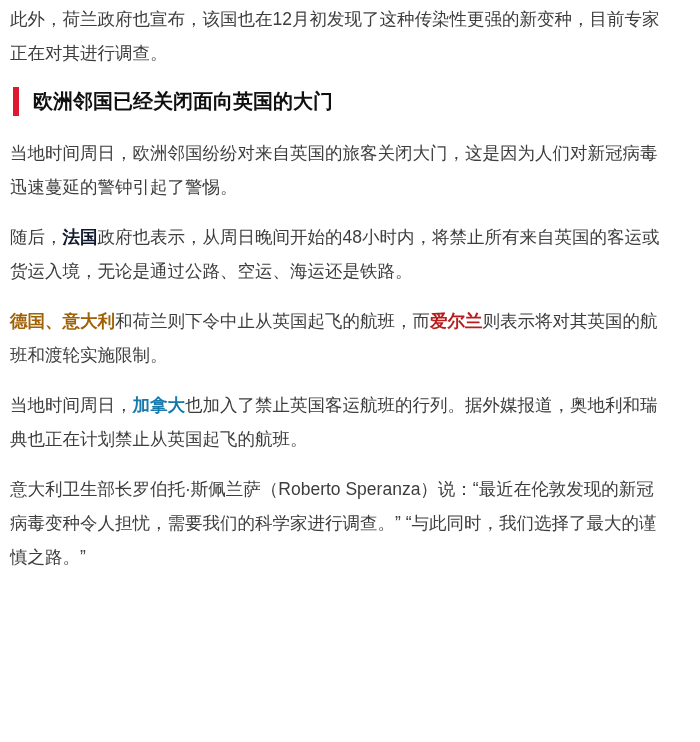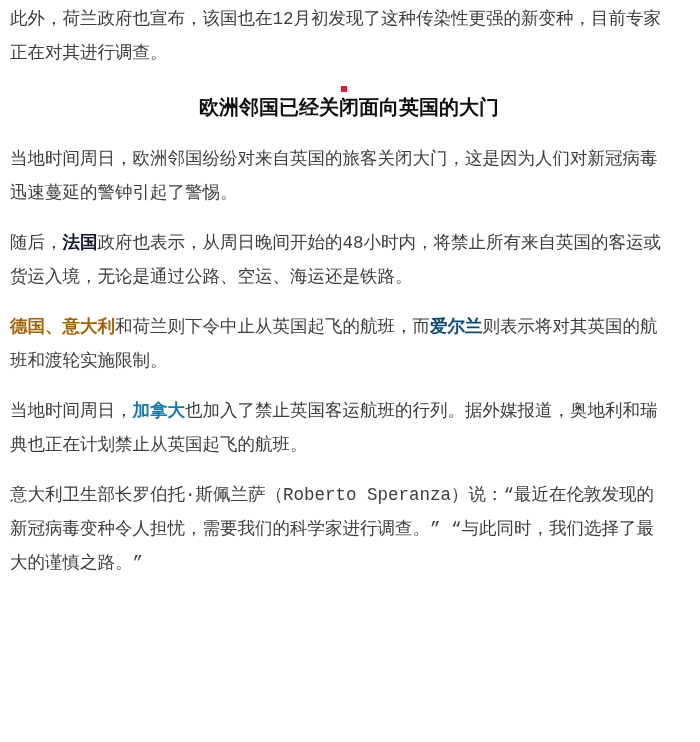--- a/index.html
+++ b/index.html
@@ -14,21 +14,20 @@
   }
   .article {
     padding: 2px 12px 0 10px;
     color: #3d3d3d;
     font-size: 17.5px;
   }
   .article p {
     margin: 0 18px 16px 0;
     line-height: 34px;
     text-align: left;
-    font-family: Liberation Mono, monospace;
   }
   .article .hl {
     font-weight: 700;
   }
   .section-heading {
     display: flex;
     align-items: center;
     margin: 16px 0 20px 0;
     font-size: 20px;
     line-height: 30px;
@@ -42,22 +41,22 @@
     margin-left: 3px;
     margin-right: 14px;
     flex: 0 0 6px;
   }
 </style>
 </head>
 <body>
 
 <main class="article" style="color: rgb(61, 61, 61);">
     <p><span>此外，荷兰政府也宣布，该国也在12月初发现了这种传染性更强的新变种，目前专家正在对其进行调查。</span></p>
-    <h2 class="section-heading" style="color: rgb(15, 15, 15); flex-direction: column;">
+    <h2 class="section-heading" style="color: rgb(15, 15, 15);">
       <span class="accent-bar" style="background: rgb(224, 25, 49);"></span>
       <span>欧洲邻国已经关闭面向英国的大门</span>
     </h2>
     <p><span>当地时间周日，欧洲邻国纷纷对来自英国的旅客关闭大门，这是因为人们对新冠病毒迅速蔓延的警钟引起了警惕。</span></p>
     <p><span>随后，</span><span class="hl" style="color: #0f172a;">法国</span><span>政府也表示，从周日晚间开始的48小时内，将禁止所有来自英国的客运或货运入境，无论是通过公路、空运、海运还是铁路。</span></p>
-    <p><span class="hl" style="color: #a16207;">德国、意大利</span><span>和荷兰则下令中止从英国起飞的航班，而</span><span class="hl" style="color: #0c4a6e;">爱尔兰</span><span>则表示将对其英国的航班和渡轮实施限制。</span></p>
+    <p><span class="hl" style="color: #a16207;">德国、意大利</span><span>和荷兰则下令中止从英国起飞的航班，而</span><span class="hl" style="color: #b91c1c;">爱尔兰</span><span>则表示将对其英国的航班和渡轮实施限制。</span></p>
     <p><span>当地时间周日，</span><span class="hl" style="color: rgb(24, 121, 173);">加拿大</span><span>也加入了禁止英国客运航班的行列。据外媒报道，奥地利和瑞典也正在计划禁止从英国起飞的航班。</span></p>
     <p><span>意大利卫生部长罗伯托·斯佩兰萨（Roberto Speranza）说：“最近在伦敦发现的新冠病毒变种令人担忧，需要我们的科学家进行调查。” “与此同时，我们选择了最大的谨慎之路。”</span></p>
   </main>
 
 </body></html>

